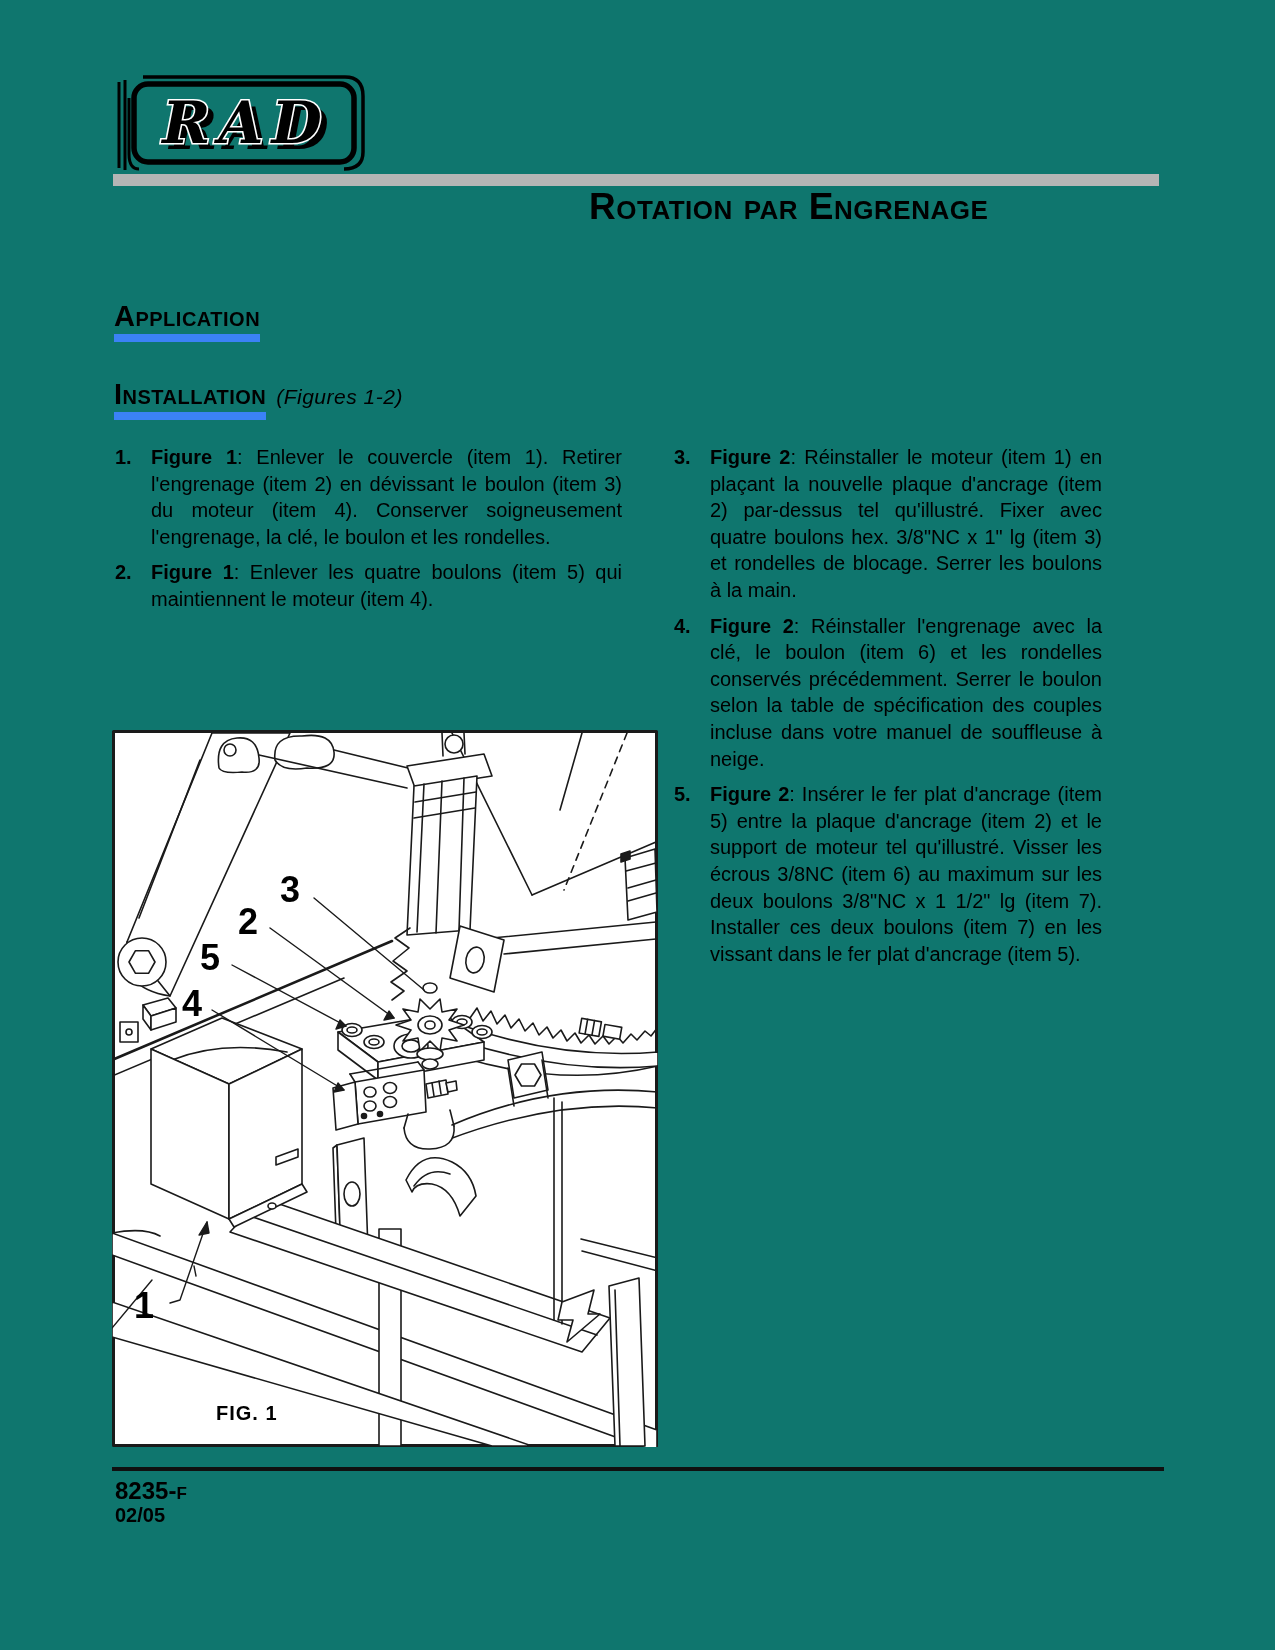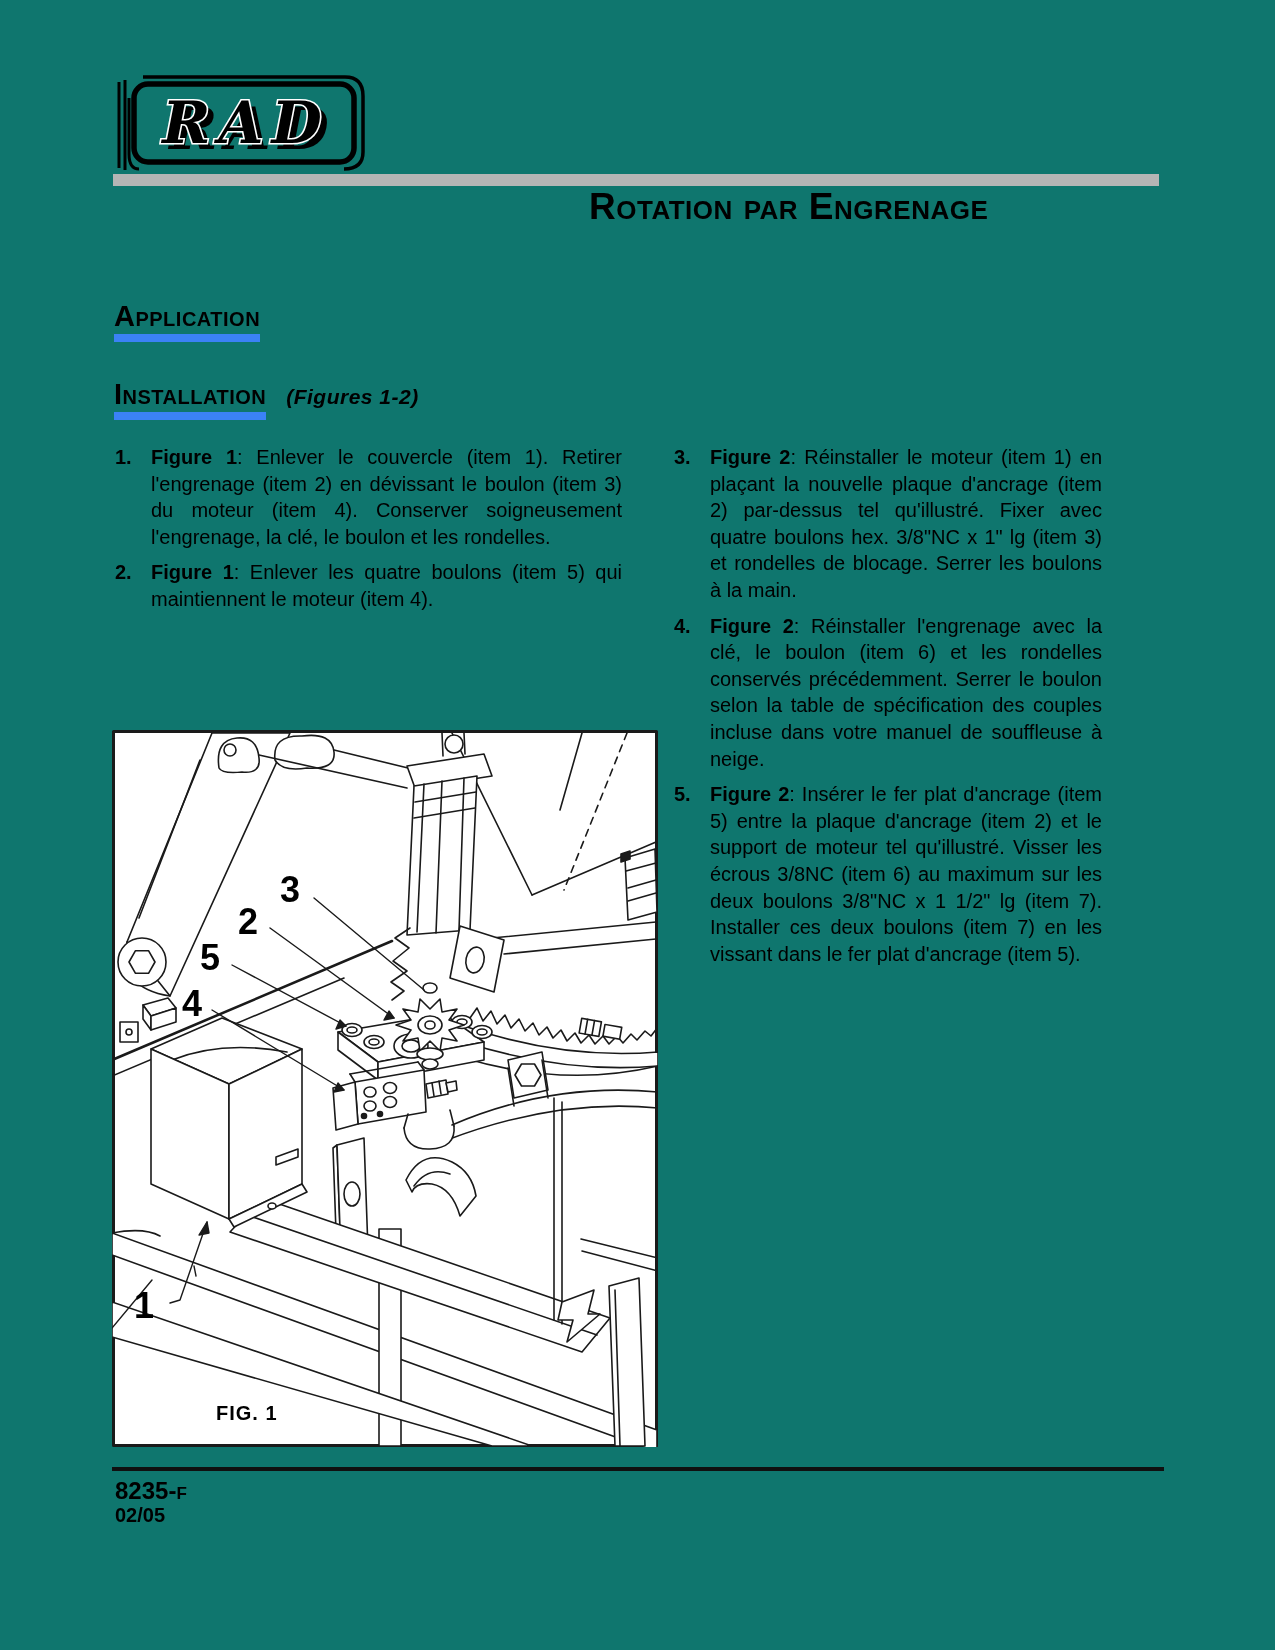--- a/index.html
+++ b/index.html
@@ -6,21 +6,21 @@
   .page{position:relative;width:1275px;height:1650px;background:#0f766e;overflow:hidden;
         font-family:"Liberation Sans",sans-serif;color:#000;}
   .abs{position:absolute;}
   
   .graybar{background:#b5b5b5;}
   .doc-type{font-size:37px;font-weight:bold;font-variant:small-caps;letter-spacing:.5px;white-space:nowrap;}
   .doc-title{font-size:37px;font-weight:bold;font-variant:small-caps;line-height:41px;letter-spacing:.5px;white-space:nowrap;}
   
   .sec-head{font-size:29px;font-weight:bold;font-variant:small-caps;letter-spacing:.5px;}
   .sec-head .underl{display:inline-block;border-bottom:8px solid #3b82f6;padding-bottom:1px;}
-  .sec-suffix{font-size:21px;font-weight:bold;font-style:italic;font-variant:normal;margin-left:20px;}
+  .sec-suffix{font-size:21px;font-weight:normal;font-style:italic;font-variant:normal;margin-left:10px;}
   .subtitle{font-size:20px;font-weight:bold;letter-spacing:.2px;white-space:nowrap;}
   
   .col{position:absolute;}
   .li{position:relative;padding-left:36px;margin-bottom:9px;font-size:20px;line-height:26.6px;text-align:justify;}
   .li .num{position:absolute;left:0;top:0;font-weight:bold;}
   .li b{font-weight:bold;}
   
   .figure{position:absolute;left:112px;top:730px;width:546px;height:717px;}
   .figure svg{position:absolute;left:0;top:0;}
   .callout{position:absolute;font-size:36px;font-weight:bold;line-height:1;}

